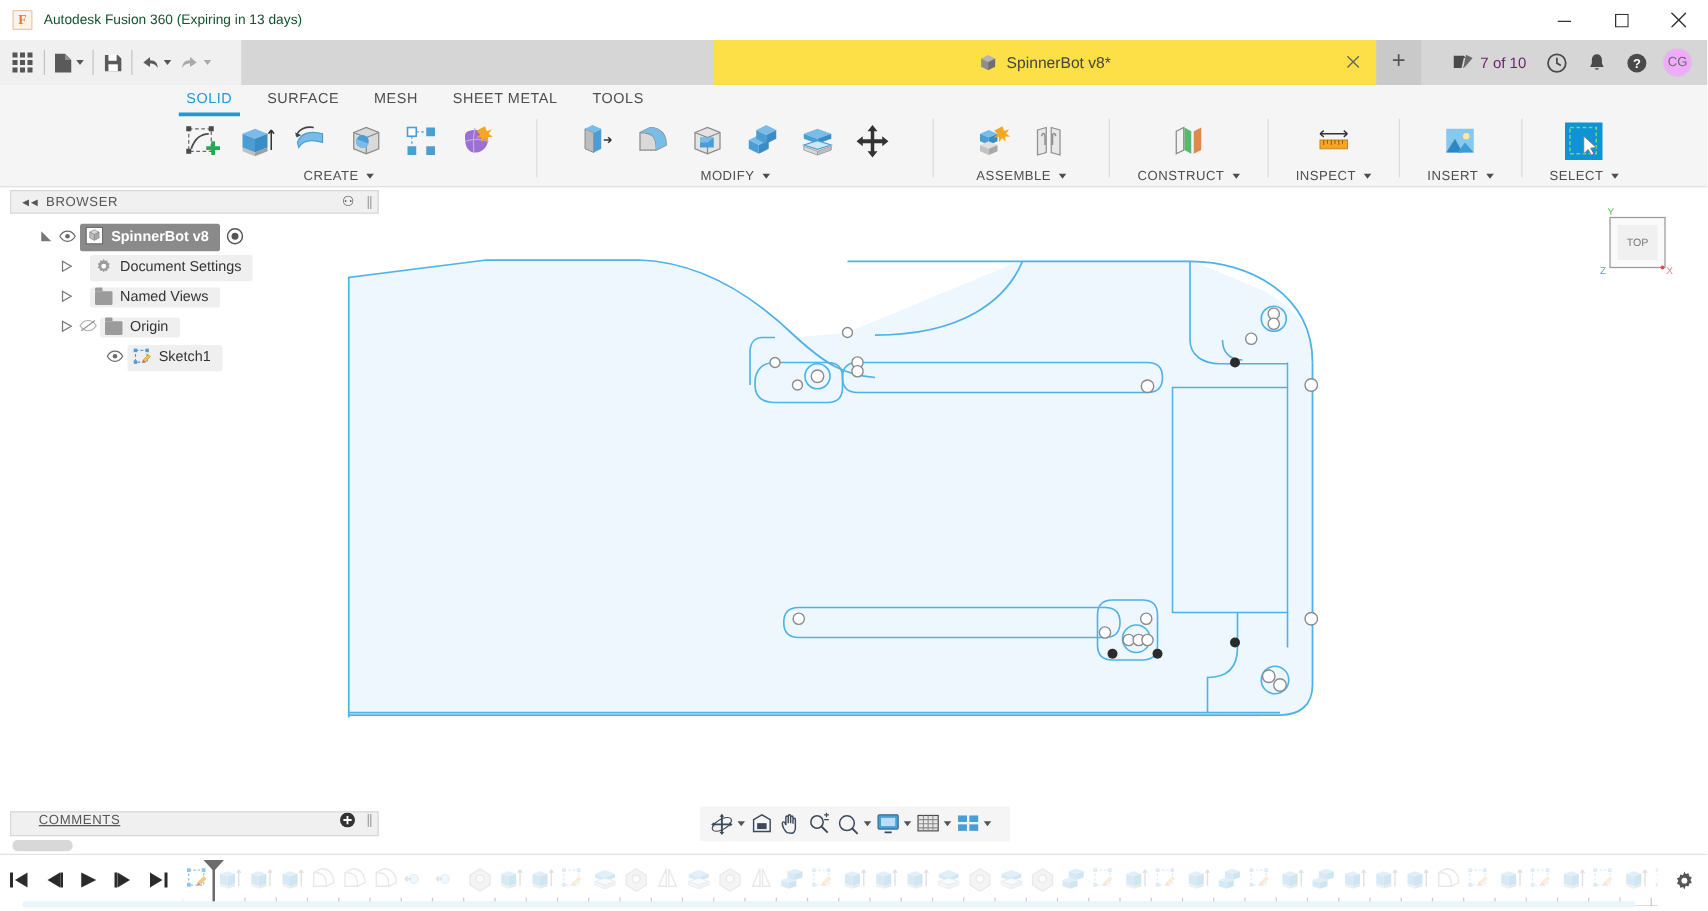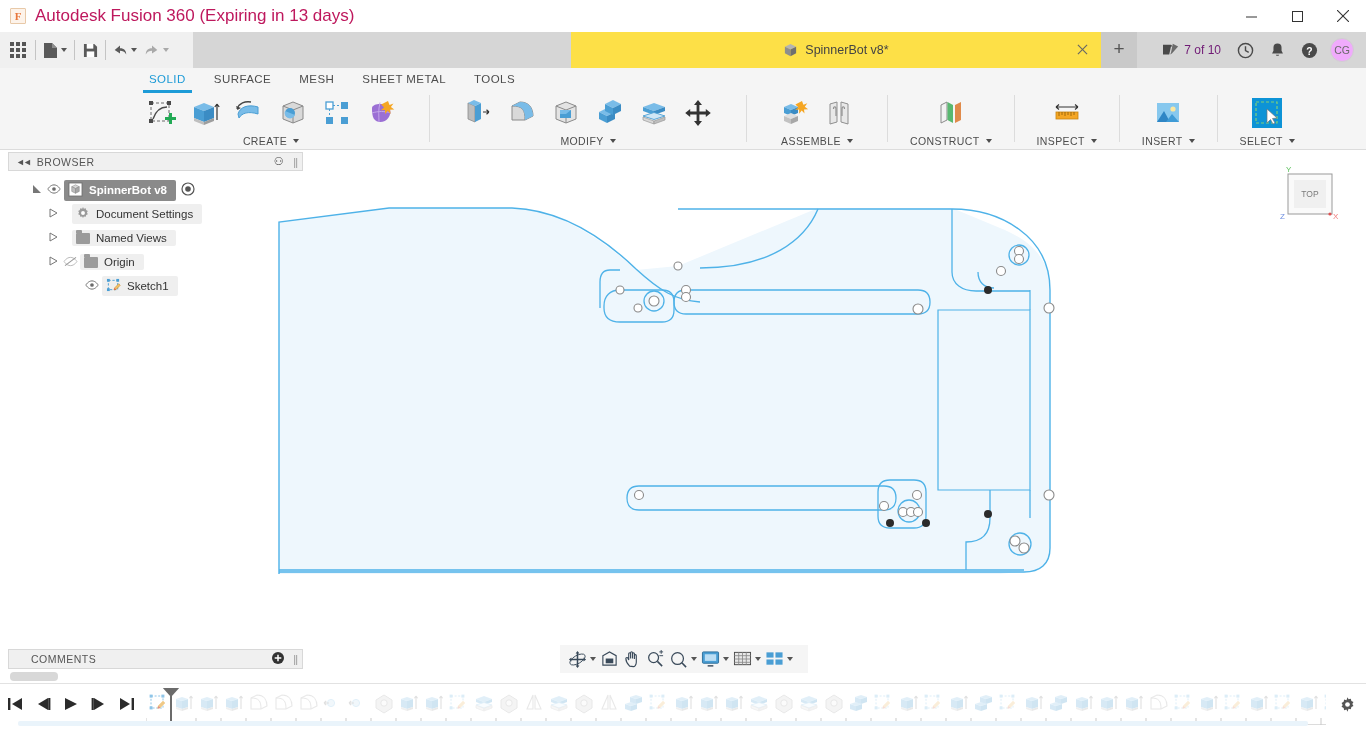--- a/index.html
+++ b/index.html
@@ -15,21 +15,21 @@
   .titlebar {
     position: absolute; top: 0; left: 0; width: 1366px; height: 32px;
     background: #ffffff; display: flex; align-items: center;
   }
   .title-logo {
     width: 16px; height: 16px; margin-left: 10px; margin-right: 9px;
     background: #fdf3ea; border: 1px solid #e8c9a8; border-radius: 1px;
     color: #e8763b; font-size: 11px; font-weight: bold; line-height: 14px;
     text-align: center; font-family: "Liberation Serif", serif;
   }
-  .title-text { font-size: 17px; color: #be185d; }
+  .title-text { font-size: 11px; color: #14532d; }
   .win-btns { position: absolute; right: 0; top: 0; height: 32px; display: flex; }
   .win-btn {
     width: 46px; height: 32px; display: flex; align-items: center; justify-content: center;
     color: #333; font-size: 13px;
   }
 
   
   .qatbar {
     position: absolute; top: 32px; left: 0; width: 1366px; height: 36px;
     background: #d6d6d6;
@@ -135,22 +135,22 @@
   
   .navbar {
     position: absolute; left: 560px; top: 645px; width: 248px; height: 28px;
     background: #f5f5f5; display: flex; align-items: center; gap: 0px; padding-left: 6px;
   }
   .nav-btn { height: 24px; display: flex; align-items: center; justify-content: center; padding: 0 2px; }
 
   
   .comments {
     position: absolute; left: 8px; top: 649px; width: 295px; height: 20px;
-    background: #f0f0f0; border: 1px solid #d8d8d8; display: flex; align-items: center;
-    font-size: 10.5px; color: #555; letter-spacing: .5px;
+    background: #f0f0f0; border: 1px solid #d8d8d8; display: flex; align-items: flex-start;
+    font-size: 10.5px; color: #555; letter-spacing: .5px; text-decoration: underline;
   }
   .comments .lbl { margin-left: 22px; }
   .comments .plus { position: absolute; right: 18px; color: #333; font-size: 12px; }
   .comments .gripper { position: absolute; right: 5px; color: #9a9a9a; font-size: 11px; letter-spacing: -1px; }
 
   
   .timeline {
     position: absolute; left: 0; top: 683px; width: 1366px; height: 46px;
     background: #ffffff; border-top: 1px solid #e2e2e2;
   }

